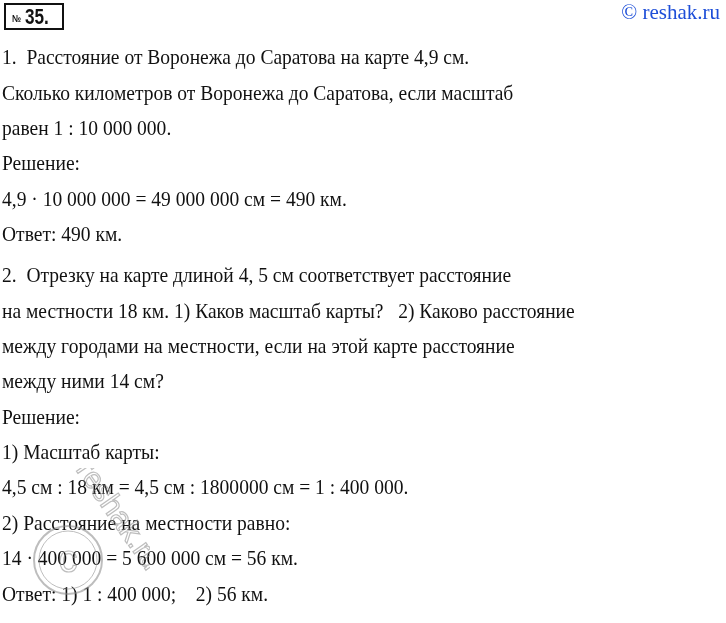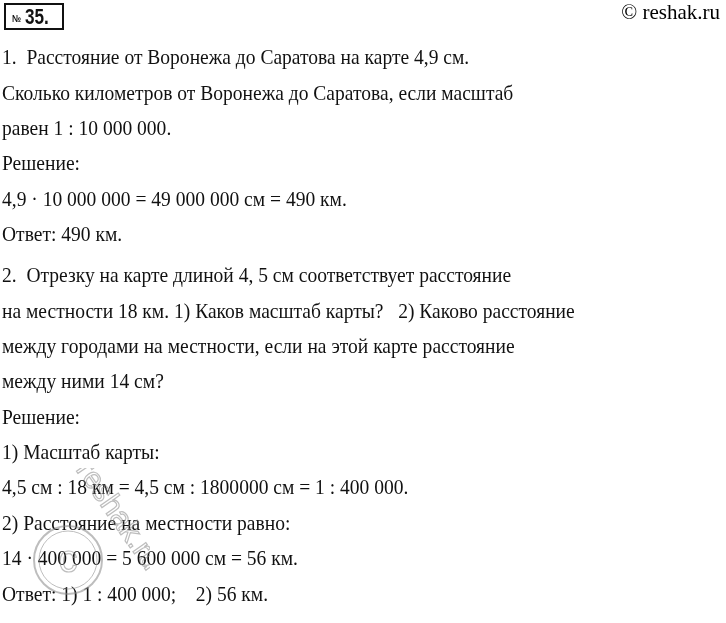--- a/index.html
+++ b/index.html
@@ -39,21 +39,21 @@
       transform: scaleX(0.78);
       transform-origin: left center;
       display: inline-block;
       width: 32px;
     }
     .copyright {
       position: absolute;
       right: 6px;
       top: 0px;
       font-size: 21px;
-      color: #000000;
+      color: #1d4ed8;
     }
     .line {
       position: absolute;
       left: 2px;
       font-size: 21px;
       line-height: 26px;
       white-space: pre;
       transform: scaleX(0.93);
       transform-origin: left center;
     }

